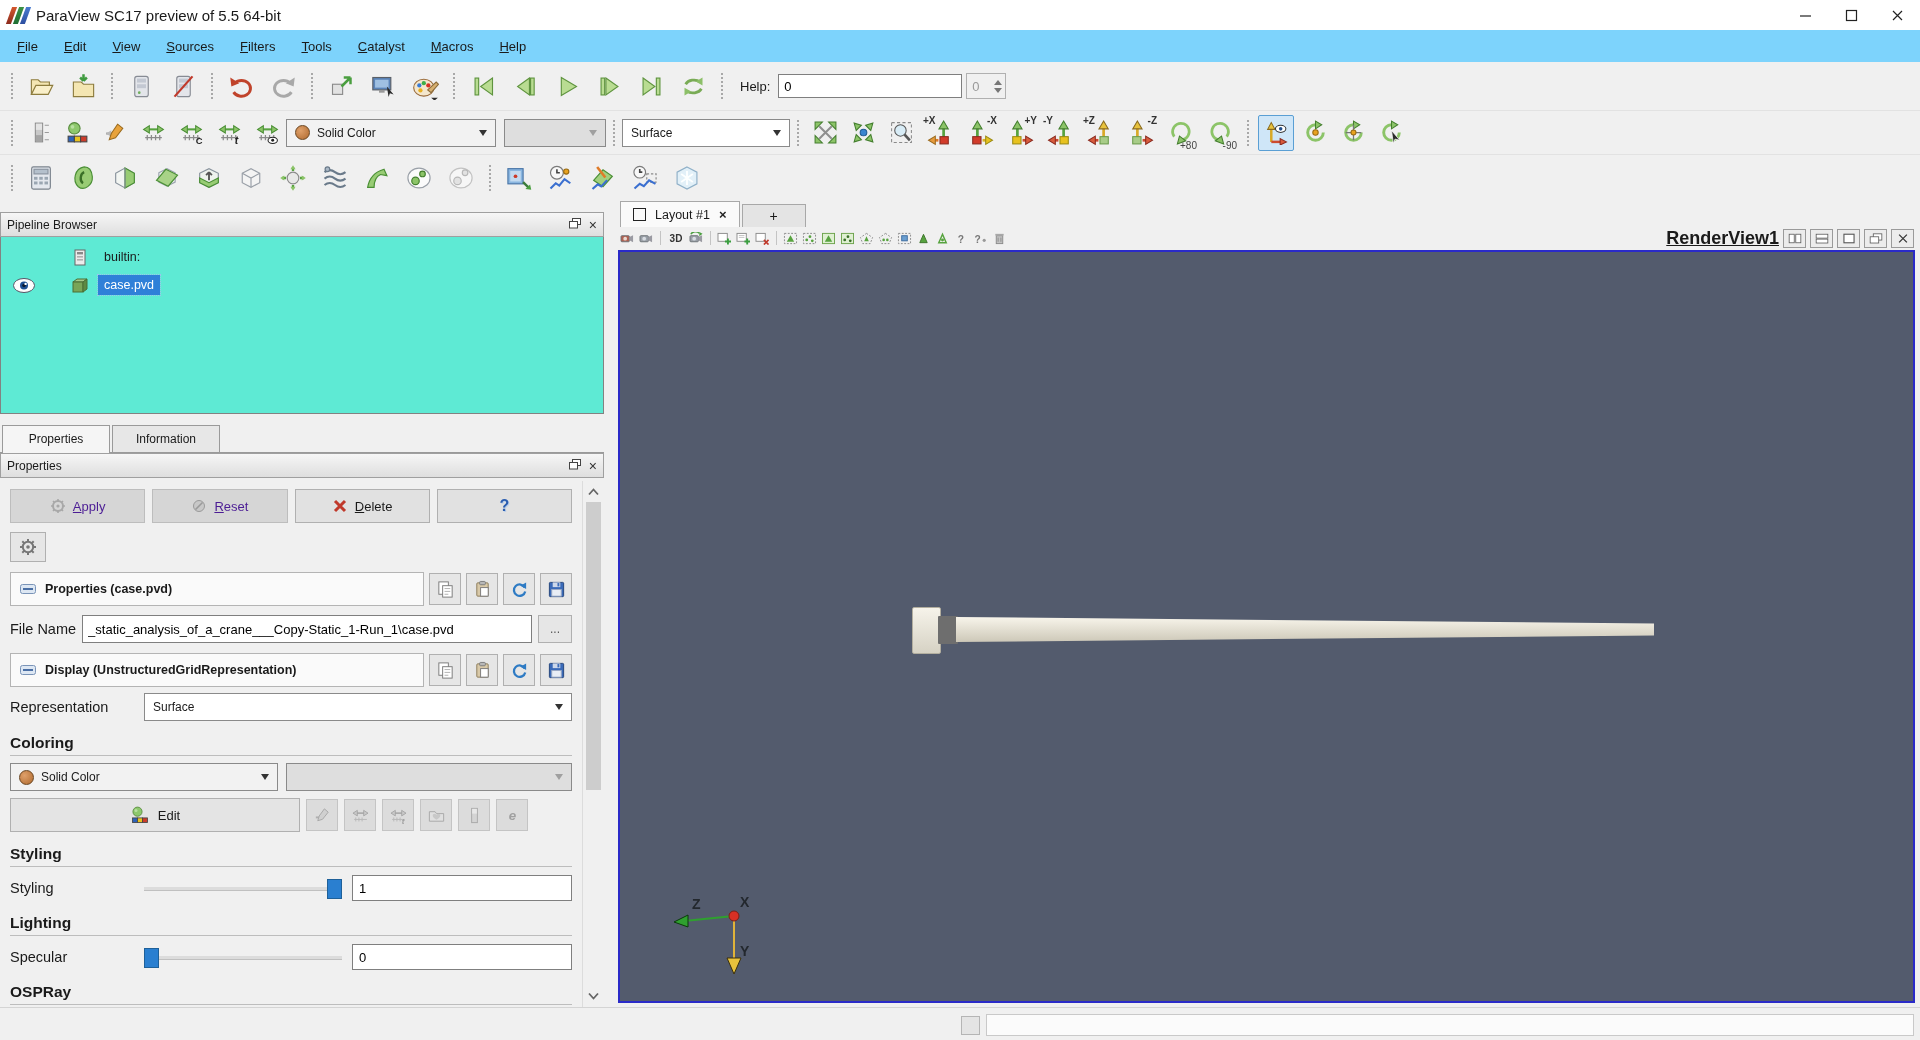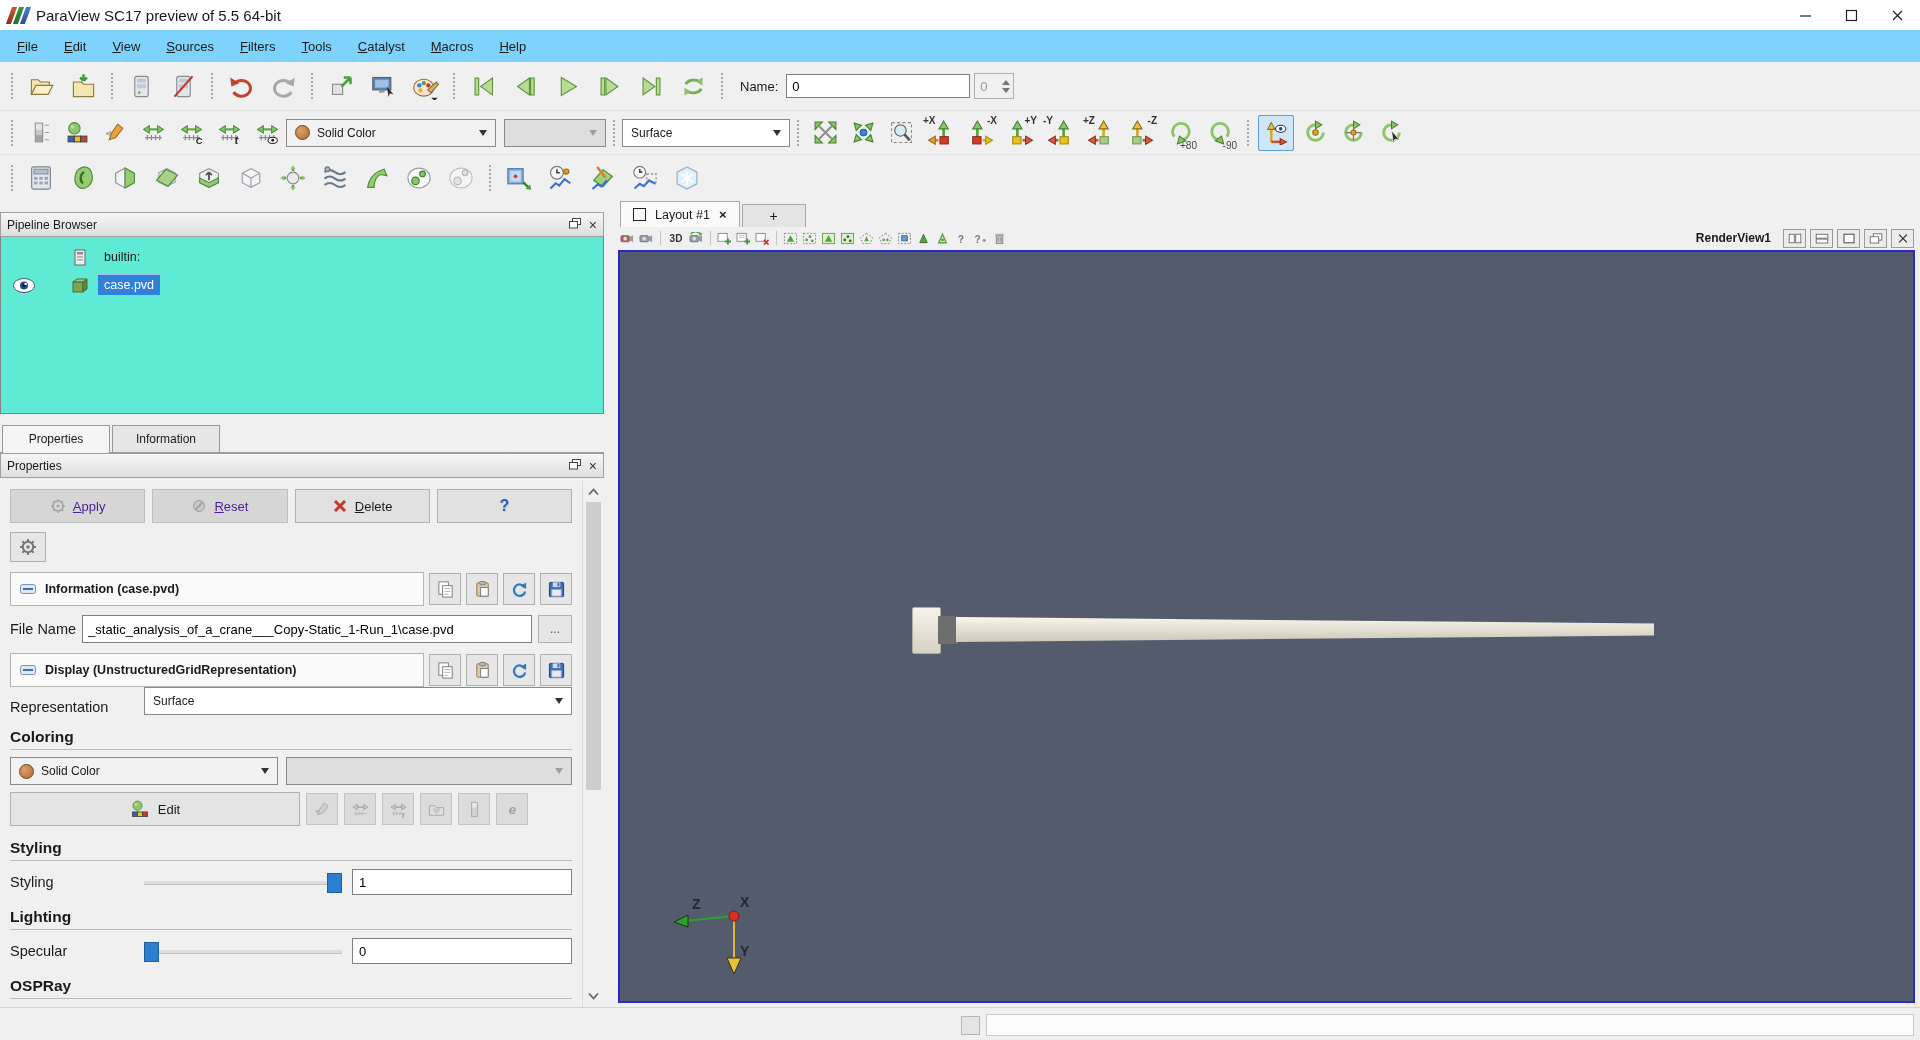--- a/index.html
+++ b/index.html
@@ -109,21 +109,21 @@
   .sect{flex:1;height:32px;border:1px solid #b4b4b4;background:#fafafa;display:flex;align-items:center;padding:0 9px;gap:9px;font-weight:bold;font-size:12.5px}
   .sq{width:30px;height:30px;border:1px solid #b0b0b0;background:#e6e6e6;display:flex;align-items:center;justify-content:center;flex:0 0 auto}
   .sq svg{width:19px;height:19px}
   .sq.dis{background:#dcdcdc;border-color:#c4c4c4}
 
   .filerow{display:flex;margin-top:9px;align-items:center;gap:6px}
   .filelabel{font-size:14.5px;flex:0 0 auto}
   .fileinput{flex:1;height:24px;border:1px solid #7f7f7f;padding:1px 5px;font-size:13px;font-family:"Liberation Sans",sans-serif}
   .browsebtn{width:32px;height:26px;border:1px solid #b0b0b0;background:#e6e6e6;font-size:12px;display:flex;align-items:center;justify-content:center;color:#555}
 
-  .reprrow{display:flex;margin-top:0;align-items:flex-end}
+  .reprrow{display:flex;margin-top:6px;align-items:center}
   .reprlabel{width:134px;font-size:14.5px;flex:0 0 auto}
   .reprsel{flex:1;background:#fff}
 
   .h2{font-size:15.5px;font-weight:bold;border-bottom:1px solid #bdbdbd;padding-bottom:3px;margin-top:13px}
   .colorrow{display:flex;margin-top:7px;gap:8px}
   .colorrow .sel-color{width:250px;flex:0 0 auto}
   .colorrow .sel2{flex:1}
   .editrow{display:flex;margin-top:7px;gap:6px;align-items:center}
   .editbtn{width:288px;height:32px;border:1px solid #b0b0b0;background:#e4e4e4;display:flex;align-items:center;justify-content:center;gap:8px;font-size:13px;flex:0 0 auto}
   .editbtn svg{width:20px;height:20px}
@@ -139,21 +139,21 @@
   .laytabs{height:27px;display:flex;align-items:flex-end;background:#f0f0f0;flex:0 0 auto;padding-left:8px}
   .laytab{height:25px;display:flex;align-items:center;gap:9px;padding:0 12px;border:1px solid #a8a8a8;border-bottom:none;background:#fafafa;font-size:12.5px}
   .laysq{width:11px;height:11px;border:1.6px solid #222}
   .layx{font-size:13px;font-weight:bold;color:#222}
   .laytab.plus{width:38px;justify-content:center;background:#e4e4e4;height:22px;margin-left:2px;font-size:14px}
   .viewbar{height:22px;display:flex;align-items:center;background:#f0f0f0;padding:0 6px;flex:0 0 auto}
   .vbtn{width:19px;height:18px;display:flex;align-items:center;justify-content:center}
   .vbtn svg{width:15px;height:13px}
   .vbtn3d{font-size:10px;font-weight:bold;color:#333;width:22px;text-align:center}
   .vsep{width:1px;height:14px;background:#c4c4c4;margin:0 4px}
-  .rv-title{margin-left:auto;font-weight:bold;font-size:12px;margin-right:8px}
+  .rv-title{margin-left:auto;font-weight:bold;font-size:18px;text-decoration:underline;}
   .vwbtn{width:21px;height:17px;border:1px solid #9a9a9a;background:#ececec;display:flex;align-items:center;justify-content:center;margin-left:4px}
   .vwbtn svg{width:14px;height:11px}
 
   .viewport{flex:1;margin:1px 5px 4px 6px;border:2px solid #2a2ac8;background:#535b6d;position:relative;overflow:hidden}
 
   .beam{position:absolute;left:292px;top:352px;width:742px;height:52px}
   .fin{position:absolute;left:0;top:3px;width:27px;height:45px;background:linear-gradient(#f6f3ea,#d6d2c4);border:1px solid #b2ae9f;border-radius:2px}
   .block{position:absolute;left:26px;top:12px;width:20px;height:28px;background:#6e6e6e;border-radius:1px}
   .rod{position:absolute;left:44px;top:13px;width:698px;height:25px;background:linear-gradient(#f8f5eb,#cdc8b8);clip-path:polygon(0 0,100% 26%,100% 74%,0 100%)}
 
@@ -322,21 +322,21 @@
           <span style="display:flex">
             <svg viewBox="0 0 24 24">
               <path d="M5 10 a8 6 0 0 1 13-2" fill="none" stroke="#79ab55" stroke-width="2.4"></path>
               <polygon points="20,4 20,11 14,7.5" fill="#8cbf68"></polygon>
               <path d="M19 14 a8 6 0 0 1 -13 2" fill="none" stroke="#79ab55" stroke-width="2.4"></path>
               <polygon points="4,20 4,13 10,16.5" fill="#8cbf68"></polygon>
             </svg>
           </span>
         </span></span>
     <span class="grip"></span>
-    <span class="tlabel">Name:</span>
+    <span class="tlabel">Help:</span>
     <input class="tinput" value="0" style="">
     <span class="spin">
       <span class="val">0</span>
       <span class="spinarrows">
         <span class="tri-up-s"></span>
         <span class="tri-dn-s"></span>
       </span>
     </span>
   </div>
 
@@ -817,21 +817,21 @@
                 </svg>
             </span>
           </div>
 
           <div class="sectrow">
             <span class="sect">
               <svg width="16" height="10" viewBox="0 0 16 10">
                   <rect x="0.5" y="0.5" width="15" height="9" rx="2" fill="#dde7f3" stroke="#7a94b8"></rect>
                   <rect x="3" y="4" width="10" height="2" fill="#4a6fa5"></rect>
                 </svg>
-              <span>Information (case.pvd)</span>
+              <span>Properties (case.pvd)</span>
             </span>
             <span class="strip"><span class="sq">
                   <span style="display:flex">
                     <svg viewBox="0 0 20 20">
                       <rect x="3" y="2" width="10" height="13" fill="#fff" stroke="#7a7a7a"></rect>
                       <rect x="7" y="6" width="10" height="12" fill="#fff" stroke="#7a7a7a"></rect>
                       <path d="M9 9 h6 M9 12 h6 M9 15 h4" stroke="#b0b0b0"></path>
                     </svg>
                   </span>
                 </span><span class="sq">

